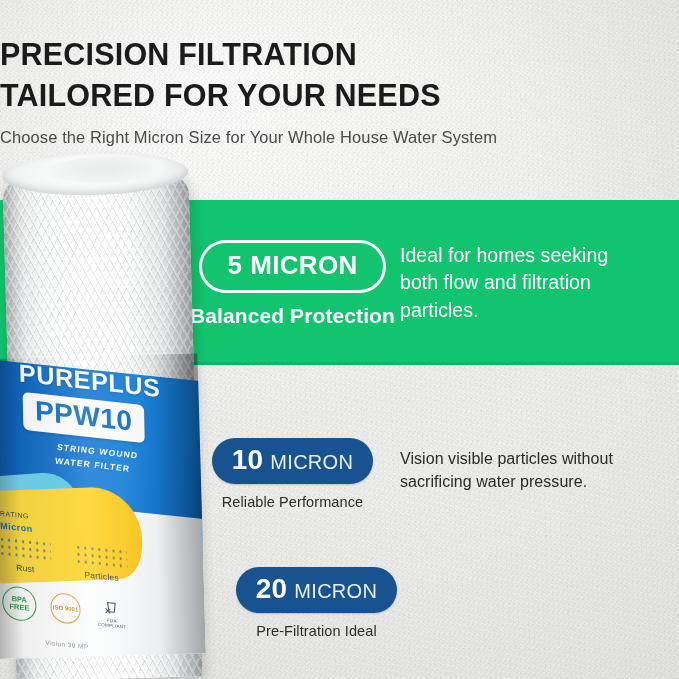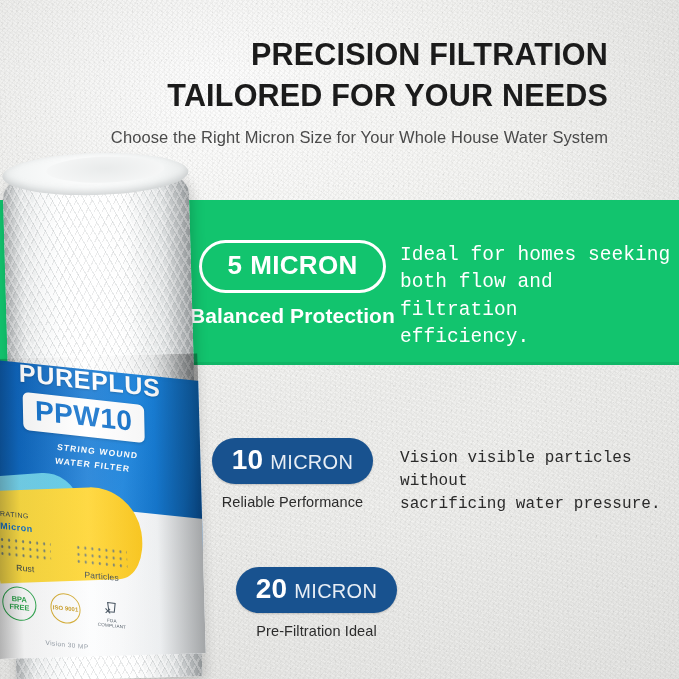--- a/index.html
+++ b/index.html
@@ -48,21 +48,21 @@
     background-size: 17px 19px, 23px 21px, 19px 17px, 29px 25px, 21px 27px, 25px 23px, 31px 19px, 27px 31px;
   }
   .bg-vignette {
     position:absolute; inset:0;
     background:radial-gradient(ellipse 85% 80% at 50% 42%, rgba(0,0,0,0) 40%, rgba(120,120,118,.11) 100%);
   }
 
   
   .head-wrap {
     position:absolute; left:0; top:34px; width:608px;
-    text-align:right; z-index:6;
+    text-align:left; z-index:6;
   }
   .headline {
     font-size:30.5px; font-weight:700; letter-spacing:.2px;
     color:#1b1b1b; line-height:1.33;
   }
   .subhead {
     margin-top:13px;
     font-size:16.5px; font-weight:400; letter-spacing:.1px;
     color:#4a4a4a;
   }
@@ -81,21 +81,21 @@
   .row { position:absolute; z-index:5; display:flex; align-items:flex-start; }
   .row-5   { left:0;   top:240px; width:679px; }
   .row-10  { left:0;   top:438px; width:679px; }
   .row-20  { left:0;   top:567px; width:679px;margin-left:24px; }
 
   .badge-col {
     width:400px; flex:0 0 400px;
     display:flex; flex-direction:column; align-items:center;
     padding-left:185px;
   }
-  .desc-col { flex:1 1 auto; padding-right:8px;font-family:Liberation Mono, monospace; }
+  .desc-col { flex:1 1 auto; padding-right:8px; }
 
   
   .pill {
     display:inline-flex; align-items:baseline; justify-content:center;
     white-space:nowrap;
   }
   .pill-5 {
     border:3px solid #ffffff; border-radius:999px;
     padding:7px 25px 9px; background:transparent;
   }
@@ -340,21 +340,21 @@
       <div class="pill pill-5">
         <span class="num">5</span>
         <span class="unit">MICRON</span>
       </div>
       <div class="sub-5">Balanced Protection</div>
     </div>
     <div class="desc-col">
       <div class="desc-green">
         <div>Ideal for homes seeking</div>
         <div>both flow and filtration</div>
-        <div>efficiency.</div>
+        <div>particles.</div>
       </div>
     </div>
   </div>
 
   <div class="row row-10">
     <div class="badge-col">
       <div class="pill pill-blue">
         <span class="num">10</span>
         <span class="unit">MICRON</span>
       </div>

